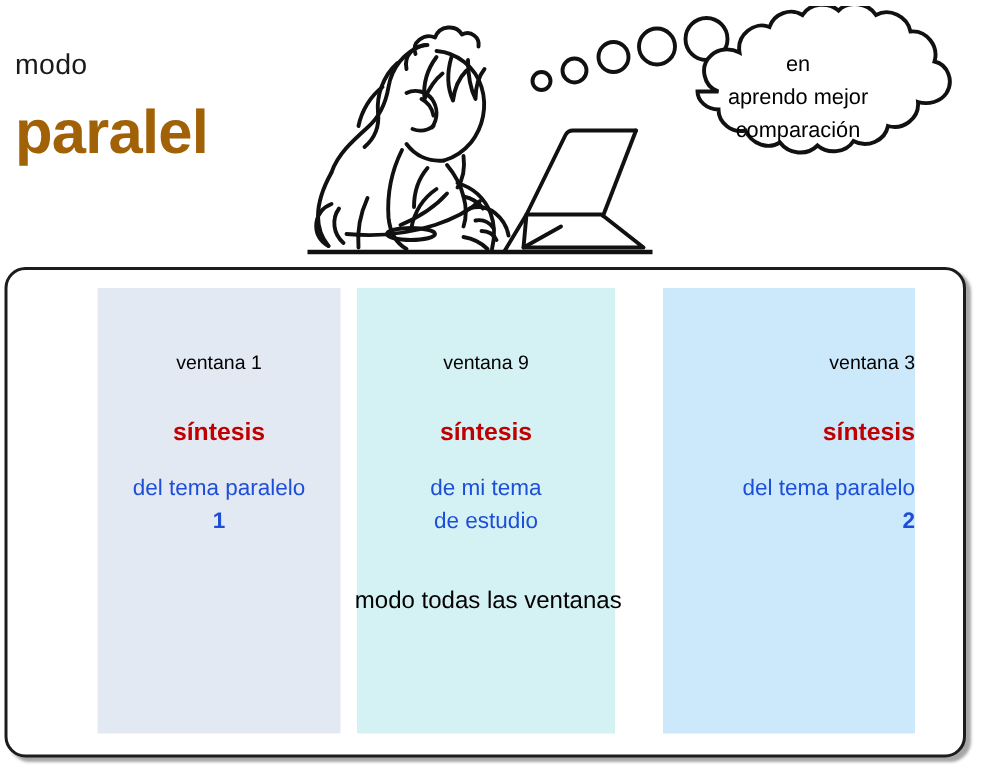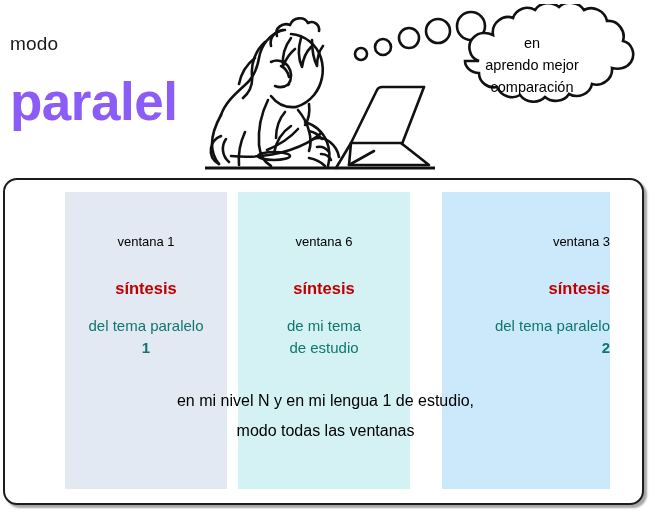--- a/index.html
+++ b/index.html
@@ -31,26 +31,26 @@
     top: 32px;
     width: 215px;
   }
   #mode-label {
     font-size: 19px;
     line-height: 24px;
     color: #1a1a1a;
     letter-spacing: 0.2px;
   }
   #mode-value {
-    font-size: 53px;
+    font-size: 41px;
     line-height: 48px;
     font-weight: bold;
-    color: #8b5cf6;
+    color: #a16207;
     letter-spacing: -0.5px;
-    margin-top: 22px;
+    margin-top: 8px;
   }
 
   
   #illustration {
     position: absolute;
     left: 205px;
     top: 0px;
     width: 230px;
     height: 178px;
   }
@@ -115,21 +115,21 @@
   .col-heading {
     font-size: 16.5px;
     line-height: 21px;
     font-weight: bold;
     color: #c00000;
     margin-top: 26px;
   }
   .col-sub {
     font-size: 15px;
     line-height: 22px;
-    color: #0f766e;
+    color: #1d4ed8;
     margin-top: 16px;
   }
   .col-sub .num {
     font-weight: bold;
     display: block;
   }
 
   
   #footer-note {
     position: absolute;
@@ -244,36 +244,35 @@
     <div class="window-col col-1">
       <div class="col-title">ventana 1</div>
       <div class="col-heading">síntesis</div>
       <div class="col-sub">
         <span>del tema paralelo</span>
         <span class="num">1</span>
       </div>
     </div>
 
     <div class="window-col col-2">
-      <div class="col-title">ventana 6</div>
+      <div class="col-title">ventana 9</div>
       <div class="col-heading">síntesis</div>
       <div class="col-sub">
         <span>de mi tema</span>
         <span class="num" style="font-weight:normal">de estudio</span>
       </div>
     </div>
 
     <div class="window-col col-3">
       <div class="col-title">ventana 3</div>
       <div class="col-heading">síntesis</div>
       <div class="col-sub">
         <span>del tema paralelo</span>
         <span class="num">2</span>
       </div>
     </div>
 
   </div>
 
   <div id="footer-note">
-    <span class="line">en mi nivel N  y en mi lengua 1 de estudio,</span>
     <span class="line">modo todas las ventanas</span>
   </div>
 </div>
 
 </body></html>

